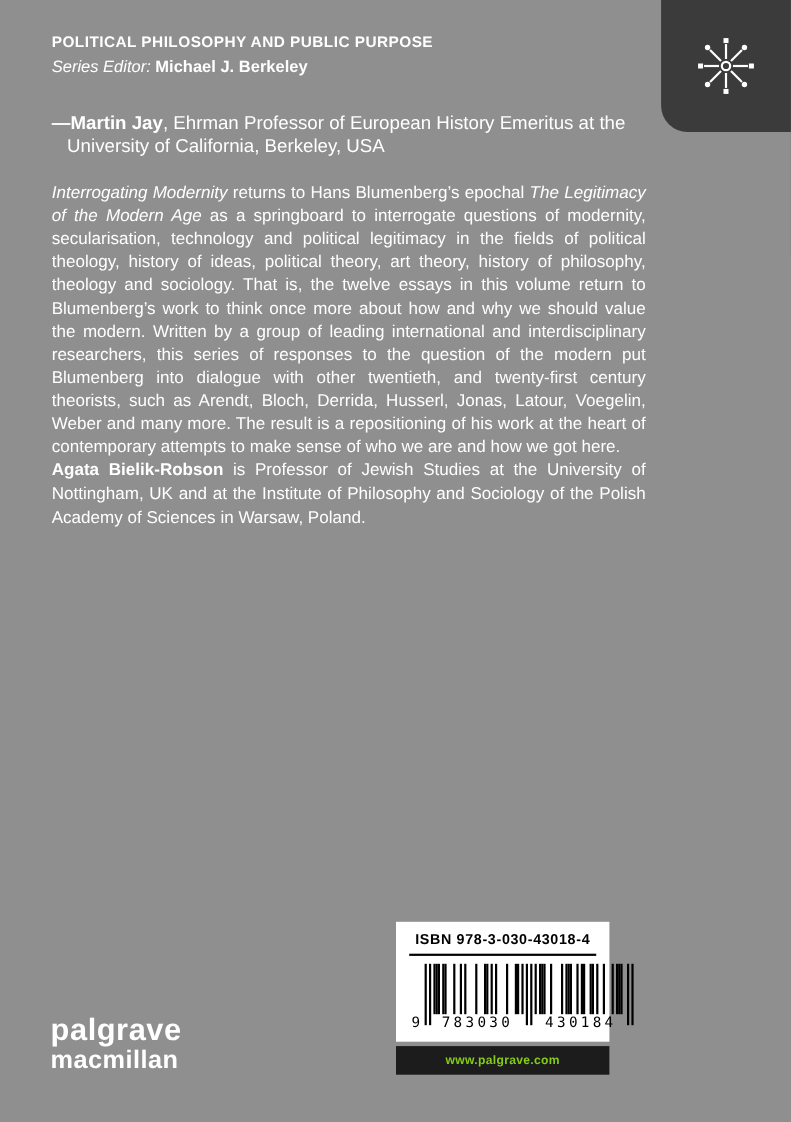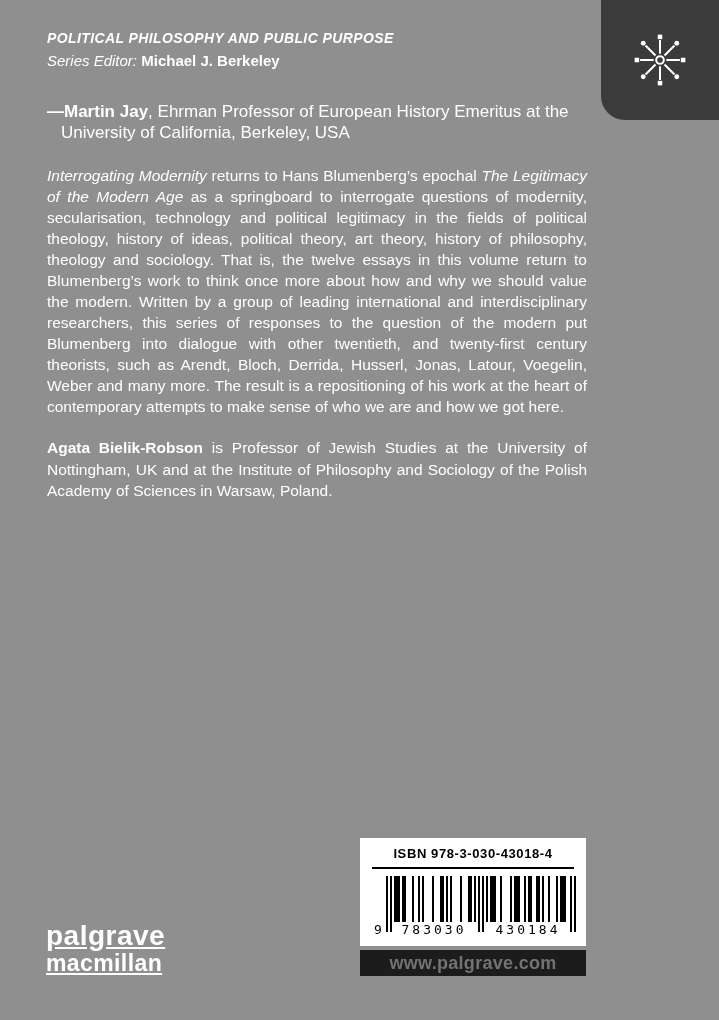--- a/index.html
+++ b/index.html
@@ -7,47 +7,47 @@
     position:relative;
     width:719px;height:1020px;
     background:#8f8f8f;
     font-family:"Liberation Sans",sans-serif;
     color:#ffffff;
     overflow:hidden;
     margin:0 auto;
   }
   .content{position:absolute;left:47px;top:30px;width:540px;}
   p{margin:0;}
-  .series-title{font-size:14px;font-weight:bold;letter-spacing:.4px;margin:0;font-style:italic;}
+  .series-title{font-size:14px;font-weight:bold;letter-spacing:.4px;margin:0;}
   .series-editor{font-size:15px;margin-top:5px;line-height:20px;}
   .quote1{margin-top:30px;}
   .quote2{margin-top:14px;}
   .q-text{font-size:15.5px;line-height:21px;text-align:justify;}
   .q-attr{font-size:17px;line-height:21px;padding-left:14px;text-indent:-14px;}
   .blurb{margin-top:22px;font-size:15.5px;line-height:21px;text-align:justify;}
-  .bio{margin-top:20px;font-size:15.5px;line-height:21.5px;text-align:justify;}
+  .bio{margin-top:0;font-size:15.5px;line-height:21.5px;text-align:justify;}
   .corner-logo{
     position:absolute;top:0;right:0;width:118px;height:120px;
     background:#3b3b3b;border-radius:0 0 0 24px;
     display:flex;align-items:center;justify-content:center;
   }
-  .wordmark{position:absolute;left:46px;bottom:44px;text-decoration:underline;}
+  .wordmark{position:absolute;left:46px;bottom:44px;}
   .wordmark .l1{font-size:28px;font-weight:bold;line-height:31px;letter-spacing:.5px;}
   .wordmark .l2{font-size:23px;font-weight:bold;line-height:25px;letter-spacing:.4px;}
-  .barcode-panel{position:absolute;left:360px;top:838px;width:226px;border-radius:28px;}
+  .barcode-panel{position:absolute;left:360px;top:838px;width:194px;border-radius:28px;}
   .barcode-box{background:#ffffff;color:#000;padding:8px 12px 4px;}
   .isbn{
     font-size:13px;font-weight:bold;text-align:center;letter-spacing:.6px;
     padding-bottom:6px;border-bottom:2px solid #000;
   }
   .bars-wrap{text-align:center;padding-top:7px;}
   .web-bar{
     margin-top:4px;background:#1c1c1c;height:26px;
     display:flex;align-items:center;justify-content:center;
-    font-size:18px;font-weight:bold;letter-spacing:.3px;color:#737373;
+    font-size:11px;font-weight:bold;letter-spacing:.3px;color:#84cc16;
   }
 </style>
 </head>
 <body>
 
 <div class="page">
 
   <div class="corner-logo">
     <svg width="58" height="58" viewBox="0 0 64 64">
       <g stroke="#ffffff" stroke-width="2.2" fill="none">

